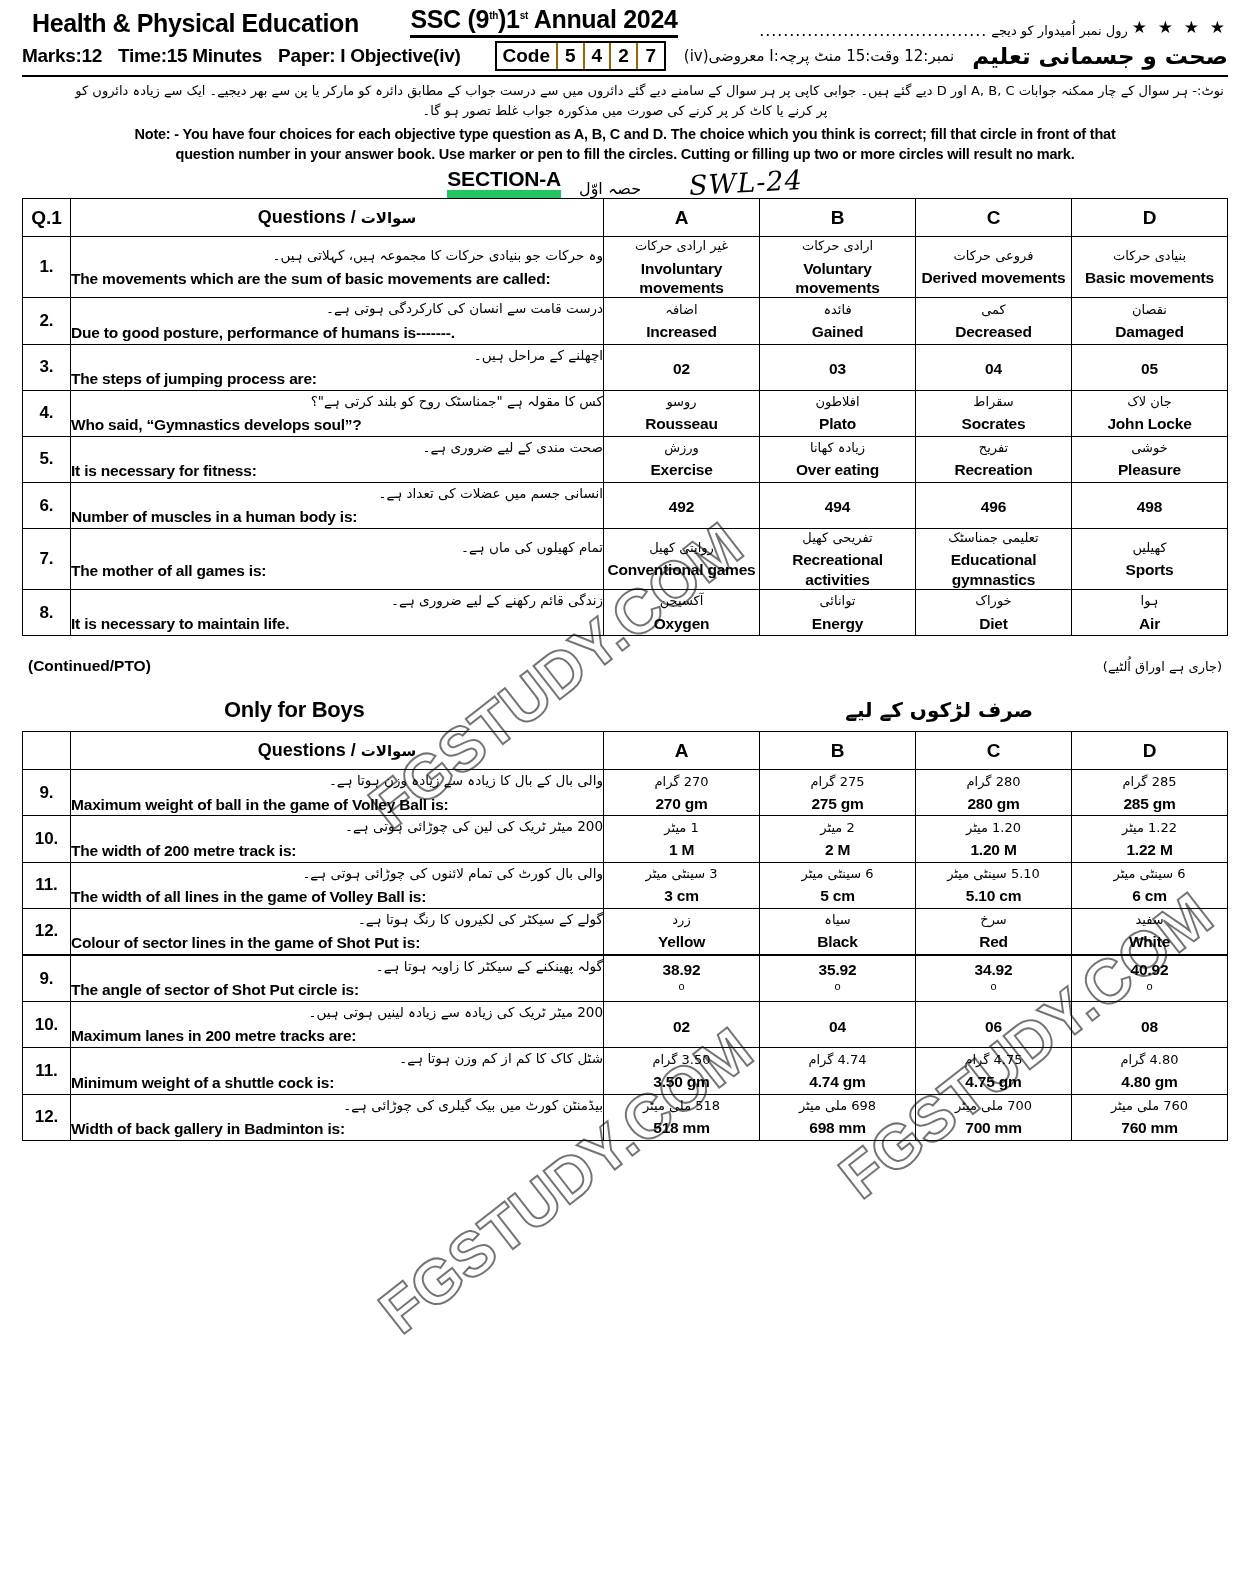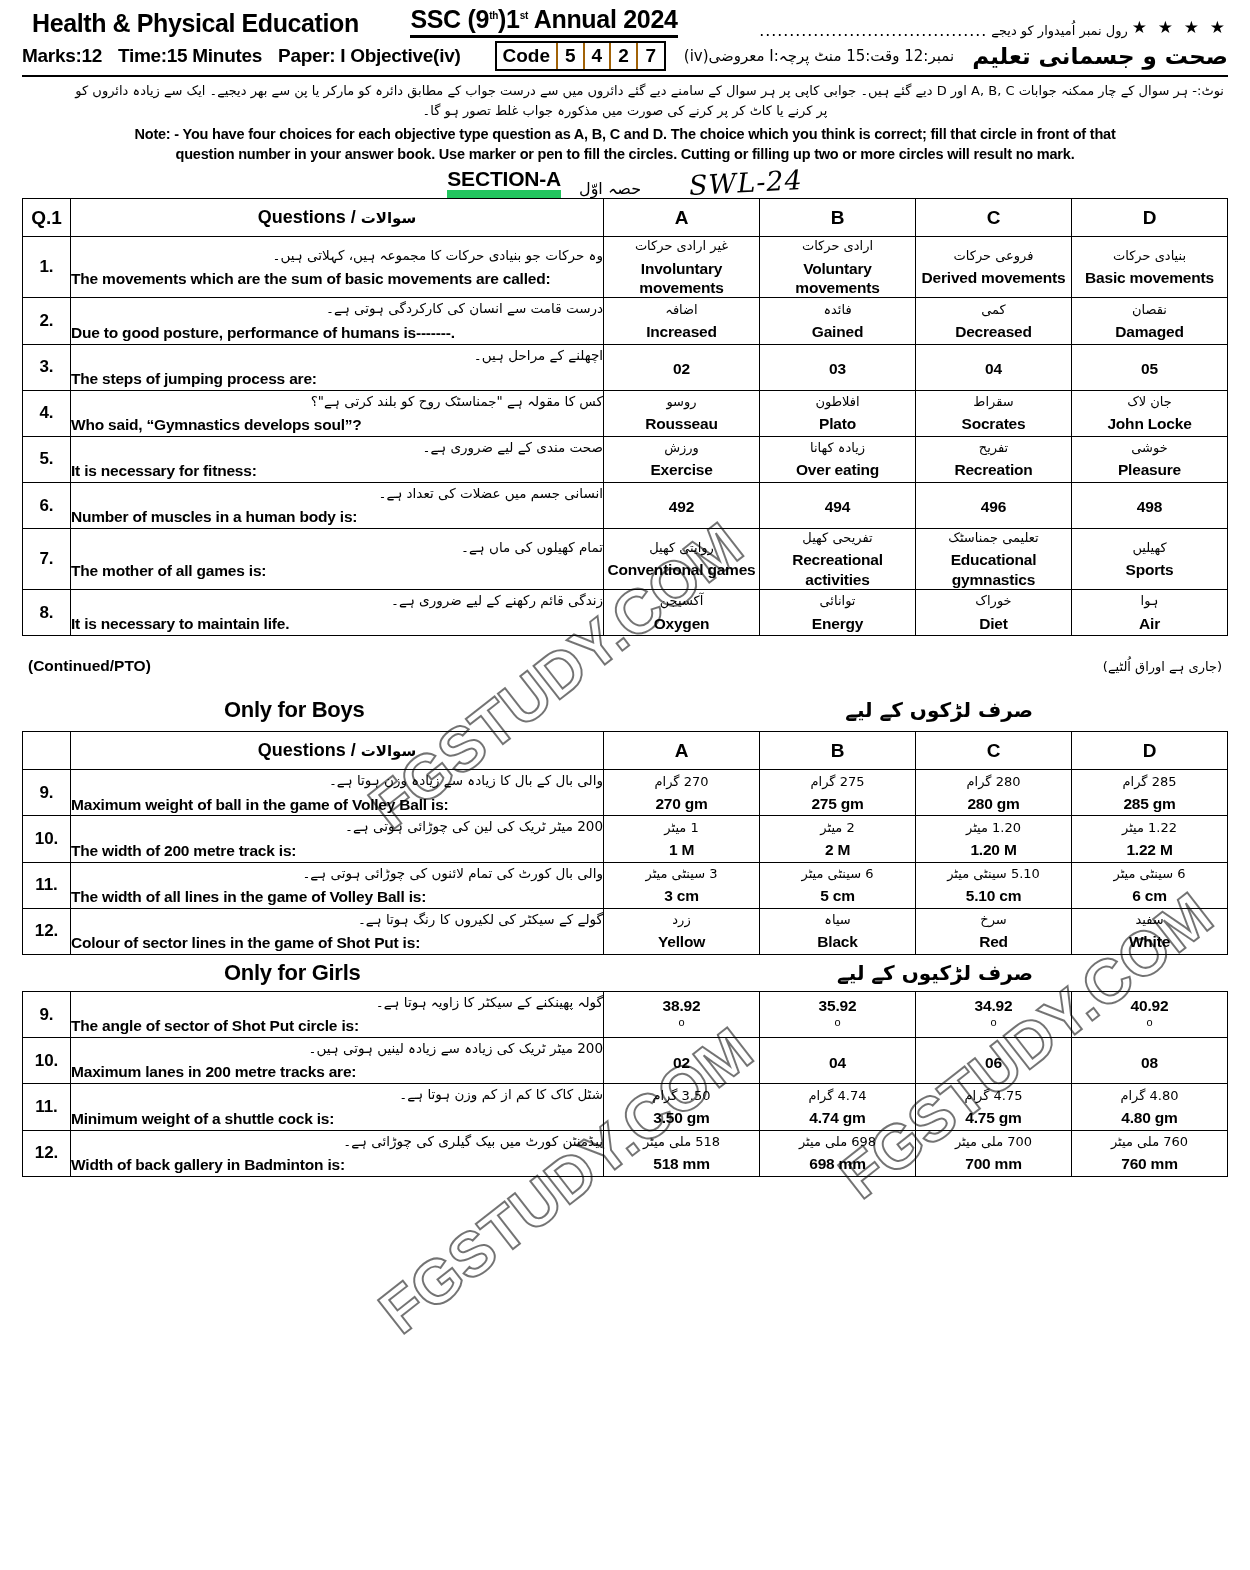--- a/index.html
+++ b/index.html
@@ -542,24 +542,20 @@
           <span class="e">Red</span>
         </td>
         <td class="optcell">
           <span class="u">سفید</span>
           <span class="e">White</span>
         </td>
       </tr>
     </tbody>
   </table>
 
-  <div class="gender-band tight">
-    <span class="gender-en">Only for Girls</span>
-    <span class="gender-ur">صرف لڑکیوں کے لیے</span>
-  </div>
 
   <table class="q">
     <colgroup>
       <col class="c-num">
         <col class="c-q">
         <col class="c-opt">
         <col class="c-opt">
         <col class="c-opt">
         <col class="c-opt">
     </colgroup>

